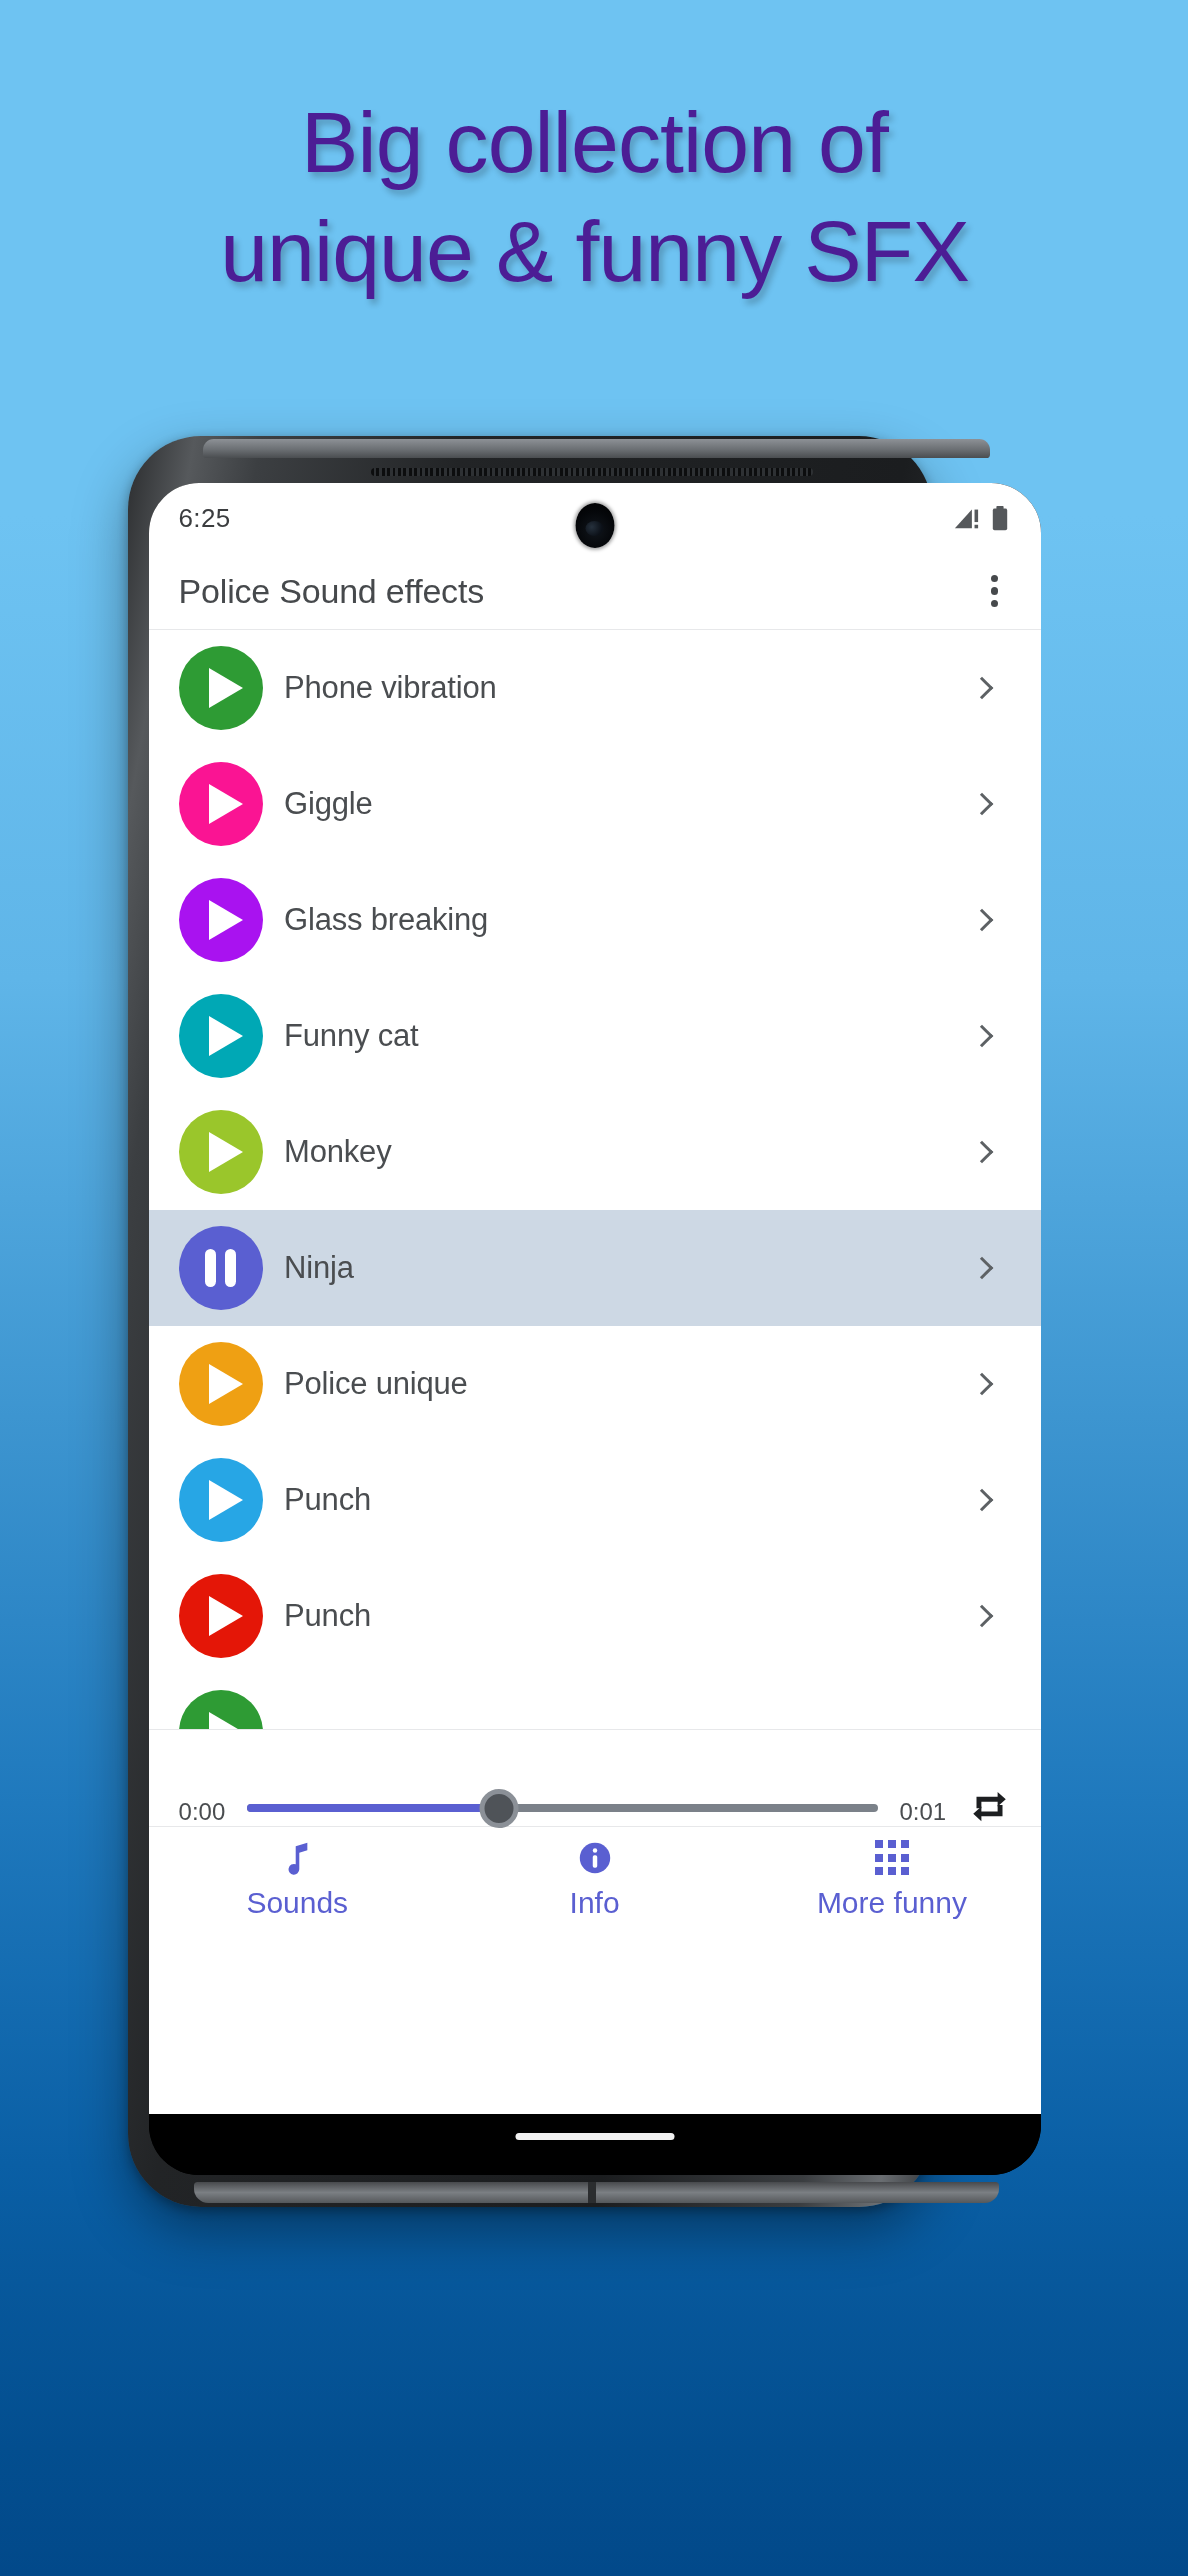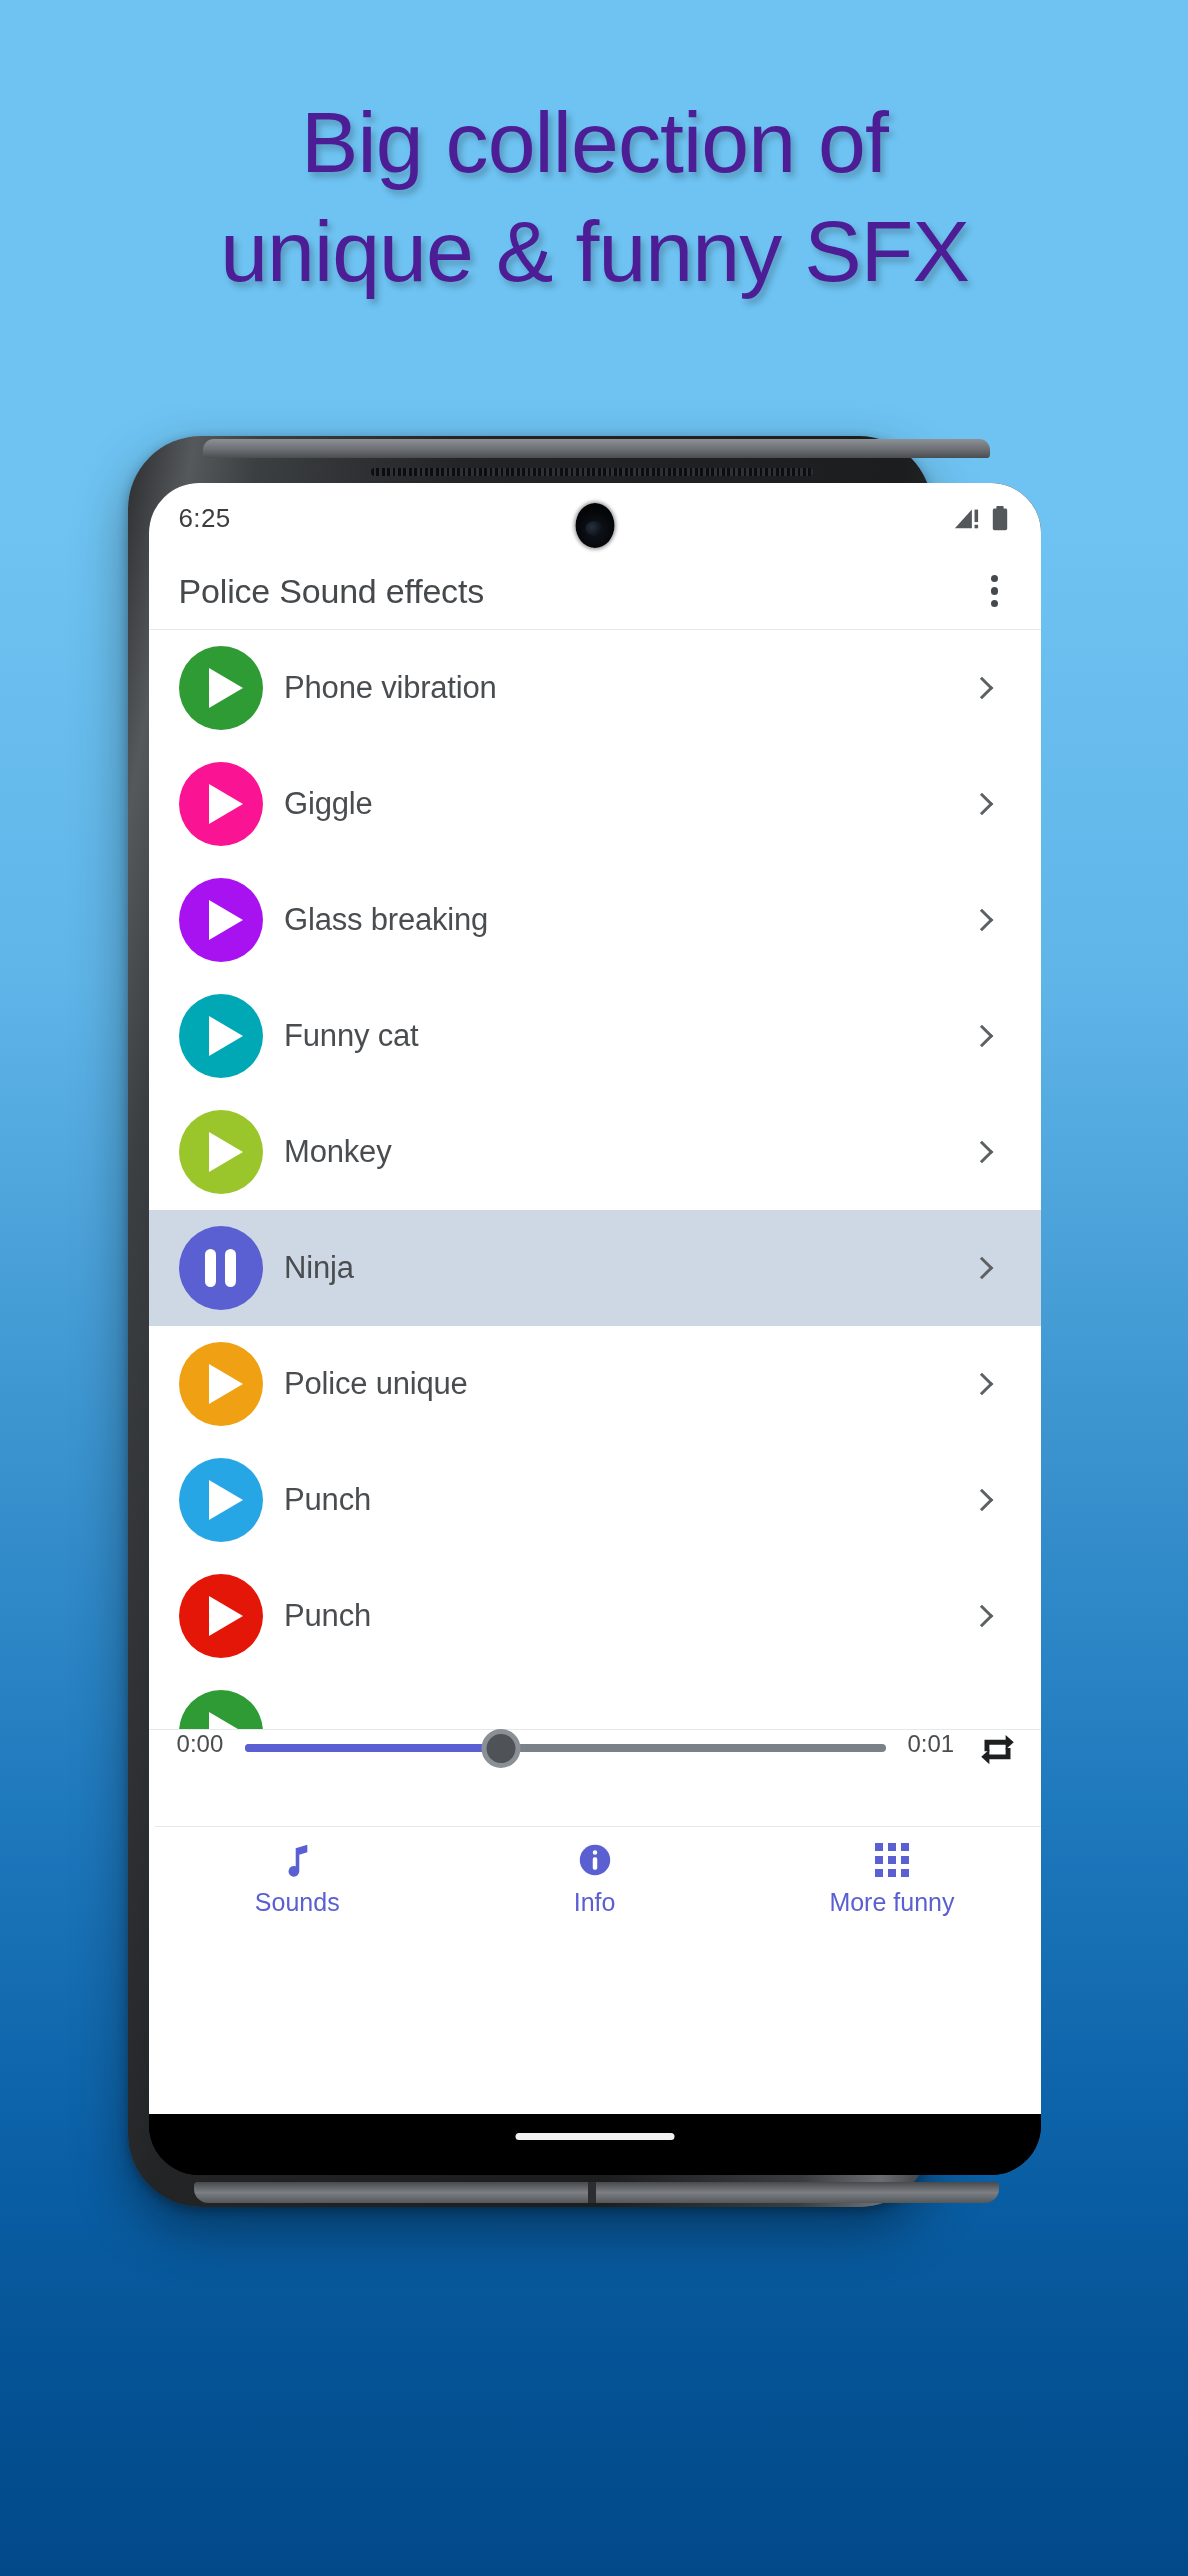--- a/index.html
+++ b/index.html
@@ -160,24 +160,23 @@
   .chev {
     width:16px; height:16px;
     border-right:3.6px solid #5d6164;
     border-top:3.6px solid #5d6164;
     transform:rotate(45deg);
     margin-right:12.5px;
   }
 
   
   .playerbar {
-    height:97px; display:flex; align-items:flex-start;
-    padding:0 22px; gap:21.5px;
+    height:97px; display:flex; align-items:flex-end;
+    padding:0 30px; gap:21.5px;
     border-bottom:0.9px solid #e7e8ea;
-    margin-left:6px;
   }
   .time-label { font-size:24px; color:#4a4d50; white-space:nowrap; }
   .slider { position:relative; flex:1; height:36px; display:flex; align-items:center; }
   .track-bg { position:absolute; left:0; right:0; height:8px; border-radius:4.5px; background:#7b8189; }
   .track-fill { position:absolute; left:0; height:8px; border-radius:4.5px; background:#5a5fd1; }
   .thumb {
     position:absolute; width:39px; height:39px; border-radius:50%;
     background:#4f5358; border:5.4px solid #8b9097;
     transform:translateX(-50%);
   }
@@ -185,21 +184,21 @@
 
   
   .bottomnav {
     height:104px; display:flex; align-items:center;
   }
   .navitem {
     flex:1; display:flex; flex-direction:column;
     align-items:center; justify-content:center; gap:9px;
   }
   .navicon { height:38px; display:flex; align-items:center; justify-content:center; }
-  .navlabel { font-size:25px; }
+  .navlabel { font-size:30px; }
 
   .grid-icon { display:grid; grid-template-columns:repeat(3,8px); gap:5.4px; }
   .grid-icon i { display:block; width:8px; height:8px; background:currentColor; }
 </style>
 </head>
 <body>
 
 <div class="headline">Big collection of
 unique &amp; funny SFX</div>
 

